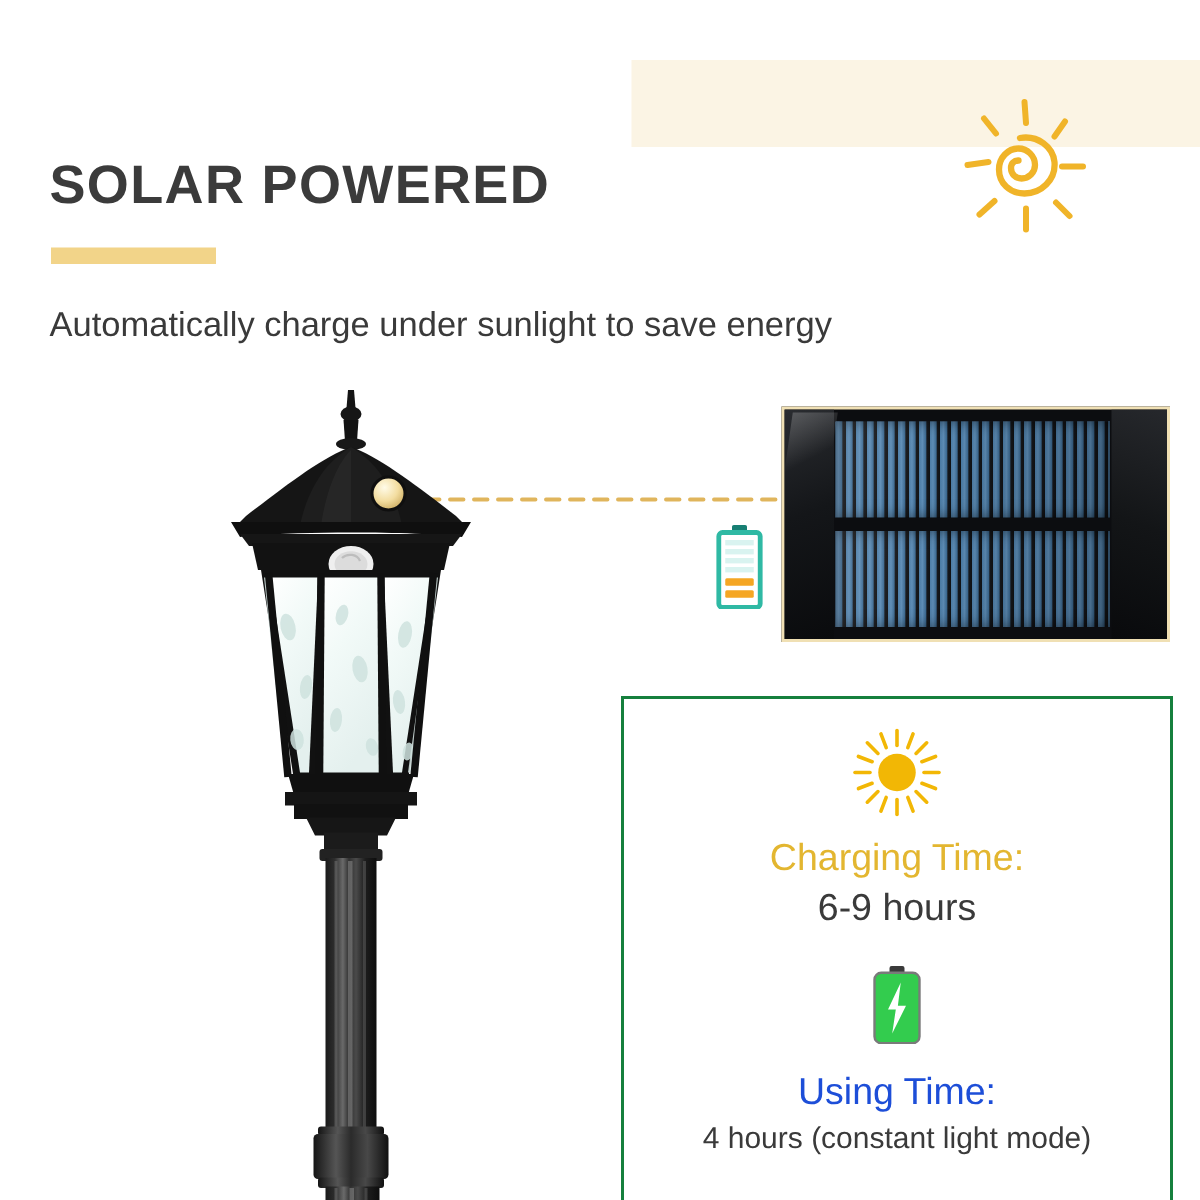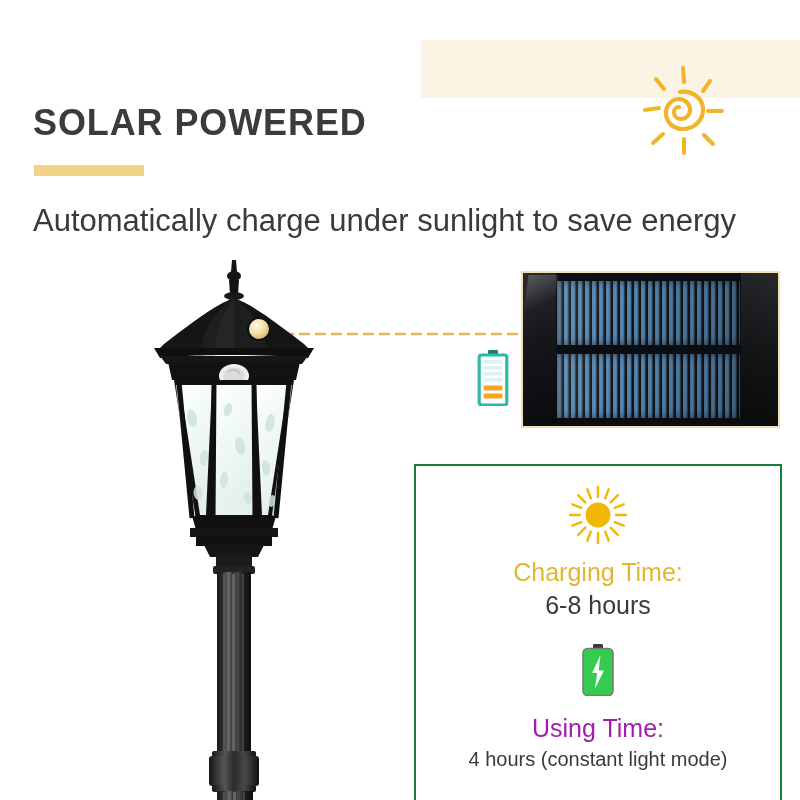--- a/index.html
+++ b/index.html
@@ -49,21 +49,21 @@
     left: 34px;
     top: 125px;
     width: 110px;
     height: 11px;
     background: #f2d489;
   }
   .page-subtitle {
     position: absolute;
     left: 33px;
     top: 163px;
-    font-size: 31px;
+    font-size: 23px;
     color: #3a3a3a;
     font-weight: 400;
     white-space: nowrap;
     font-family: "Liberation Sans", sans-serif;
   }
 
   
   .doodle-sun {
     position: absolute;
     left: 618px;
@@ -189,21 +189,21 @@
     font-family: "Liberation Sans", sans-serif;
   }
   .card-battery-icon {
     margin-top: 24px;
     width: 34px;
     height: 52px;
   }
   .label-using {
     margin-top: 18px;
     font-size: 25px;
-    color: #a21caf;
+    color: #1d4ed8;
     line-height: 1.15;
     font-family: "Liberation Sans", sans-serif;
   }
   .value-using {
     margin-top: 3px;
     font-size: 20px;
     color: #3a3a3a;
     line-height: 1.33;
     text-align: center;
     font-family: "Liberation Sans", sans-serif;
@@ -406,21 +406,21 @@
           <line x1="47.6" y1="23.8" x2="56.7" y2="20.3"></line>
           <line x1="5.3" y1="20.3" x2="14.4" y2="23.8"></line>
           <line x1="47.6" y1="38.2" x2="56.7" y2="41.7"></line>
           <line x1="20.3" y1="56.7" x2="23.8" y2="47.6"></line>
           <line x1="38.2" y1="14.4" x2="41.7" y2="5.3"></line>
         </g>
       </svg>
     </div>
 
     <div class="label-charging">Charging Time:</div>
-    <div class="value-charging">6-8 hours</div>
+    <div class="value-charging">6-9 hours</div>
 
     <div class="card-battery-icon">
       <svg viewBox="0 0 34 52" width="34" height="52">
         <rect x="12" y="0" width="10" height="5" rx="1.4" fill="#3a3a3a"></rect>
         <rect x="2" y="4.5" width="30" height="47" rx="4.5" fill="#33cc4e" stroke="#7a7a7a" stroke-width="1.6"></rect>
         <path d="M19.5 11 L11 29 L16.2 29 L13.8 45 L23 26.5 L17.6 26.5 Z" fill="#ffffff"></path>
       </svg>
     </div>
 
     <div class="label-using">Using Time:</div>

